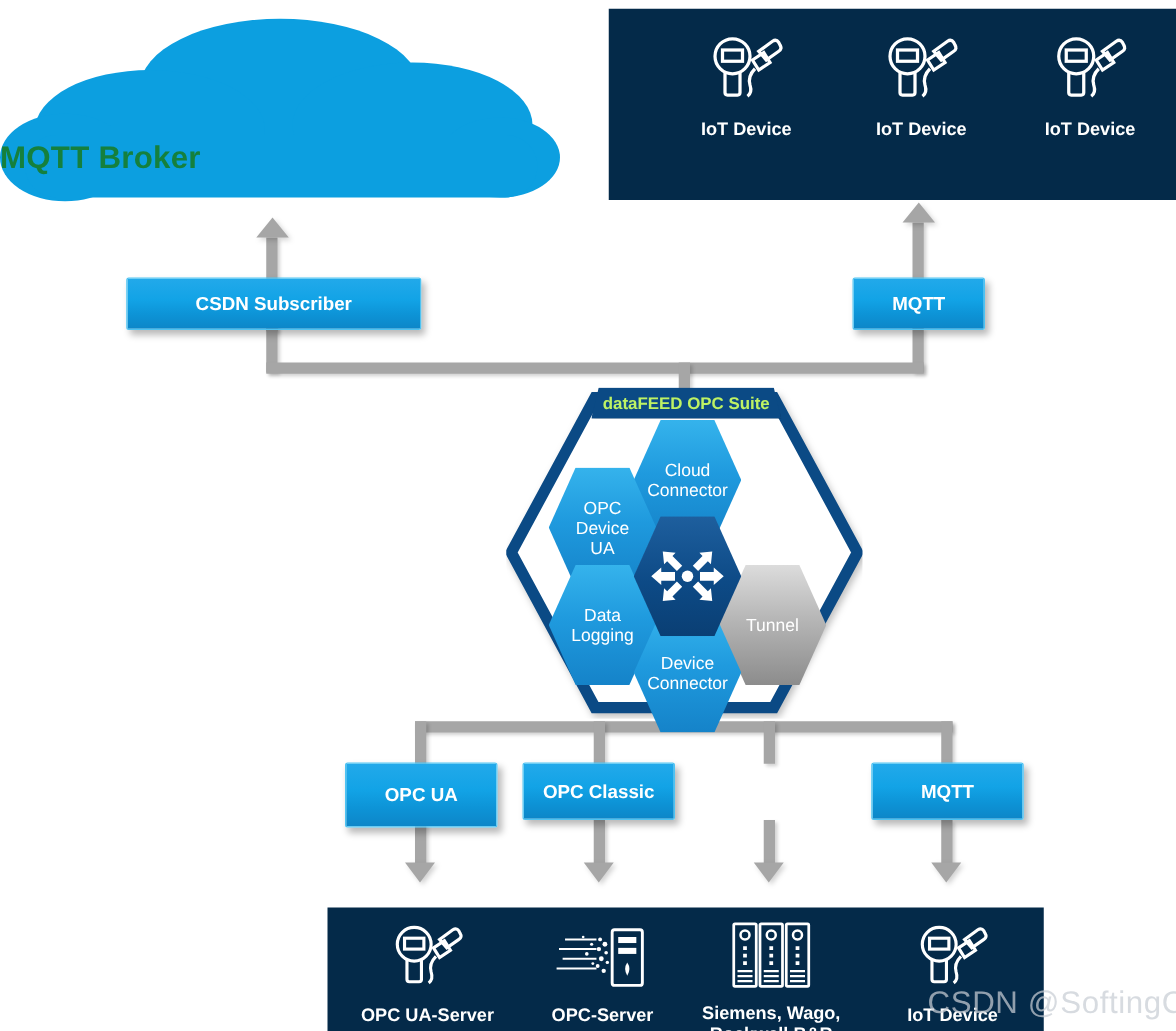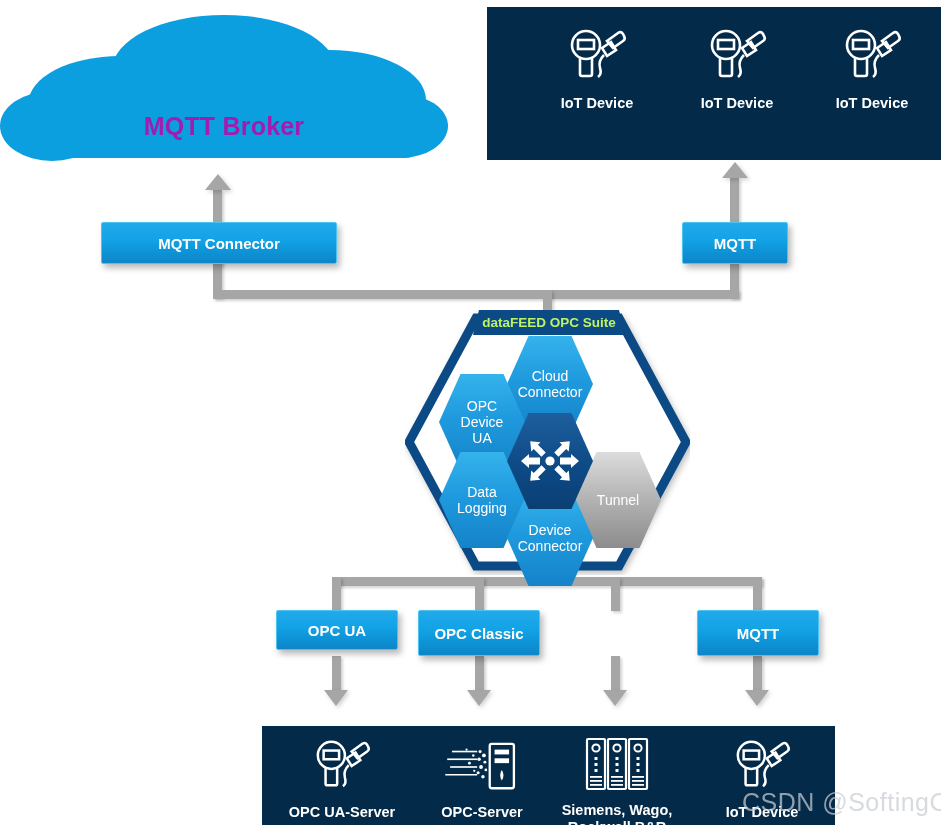--- a/index.html
+++ b/index.html
@@ -51,22 +51,21 @@
   
   .cloud-wrap {
     position: absolute;
     left: 0; top: 8px;
     width: 448px; height: 168px;
   }
   .cloud-label {
     position: absolute;
     left: 0; top: 104px;
     width: 448px;
-    text-align: center;
-    color: #a21caf;
+    color: #15803d;
     font-size: 25px;
     font-weight: bold;
     letter-spacing: 0.2px;
     z-index: 3;
     pointer-events: none;
   }
 
   
   .navy-panel {
     position: absolute;
@@ -252,21 +251,21 @@
           <path d="M14 31 L14 47 Q14 49 16 49 L24 49 Q26 49 26 47 L26 31"></path>
           <path d="M41 14 L52 6 Q55 4 57 7 L58 9 Q60 12 57 14 L47 21 Z"></path>
           <path d="M36 21 L45 15 L50 23 L41 29 Z"></path>
           <path d="M38 28 Q32 34 34 41 Q36 47 32 50"></path>
         </g>
       </svg>
       <div class="dev-label">IoT Device</div>
     </div>
   </div>
 
-  <div class="btn" style="left:101px; top:222px; width:236px; height:42px;">MQTT Connector</div>
+  <div class="btn" style="left:101px; top:222px; width:236px; height:42px;">CSDN Subscriber</div>
 
   <div class="btn" style="left:682px; top:222px; width:106px; height:42px;">MQTT</div>
 
   <div id="hex-cluster">
 
     <svg width="285" height="265" viewBox="0 0 285 265" style="position:absolute;left:0;top:0;">
       <polygon points="71,8 214,8 281,132 214,256 71,256 4,132" fill="#ffffff" stroke="#0b4a85" stroke-width="9" style="filter:drop-shadow(2px 3px 3px rgba(0,0,0,0.25));"></polygon>
     </svg>
 
     <div class="hex-banner">dataFEED OPC Suite</div>
@@ -309,21 +308,21 @@
           </g>
 
           <g transform="rotate(45 32 32)">
             <path d="M41 29 L41 35 L52 35 L52 38.5 L60 32 L52 25.5 L52 29 Z"></path>
           </g>
         </g>
       </svg>
     </div>
   </div>
 
-  <div class="btn" style="left:276px; top:610px; width:122px; height:40px;">OPC UA</div>
+  <div class="btn" style="left:276px; top:610px; width:122px; height:52px;">OPC UA</div>
   <div class="btn" style="left:418px; top:610px; width:122px; height:46px;">OPC Classic</div>
   <div class="btn" style="left:697px; top:610px; width:122px; height:46px;">MQTT</div>
 
   <div class="navy-panel" style="left:262px; top:726px; width:573px; height:110px;">
 
     <div class="dev-cell" style="left:5px; top:12px; width:150px;">
       <svg width="62" height="58" viewBox="0 0 62 60">
         <g fill="none" stroke="#ffffff" stroke-width="2.6">
           <circle cx="20" cy="18" r="14"></circle>
           <rect x="12" y="13" width="16" height="9"></rect>

